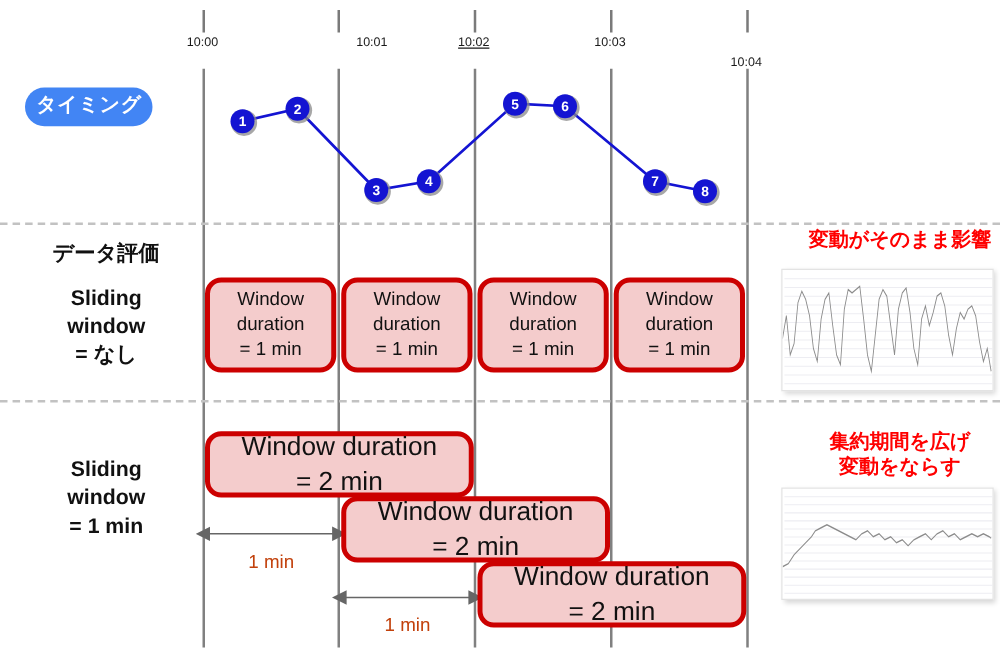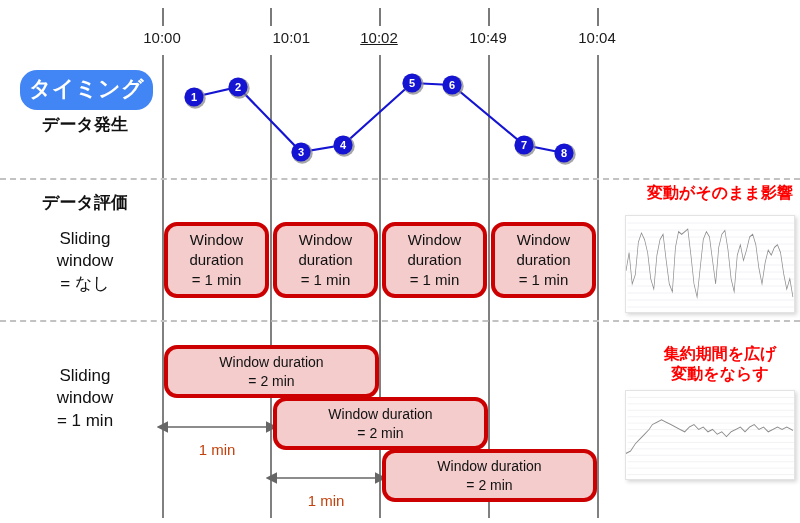--- a/index.html
+++ b/index.html
@@ -25,51 +25,51 @@
   }
   .tickmark {
     position: absolute;
     width: 2px; height: 18px;
     background: #7a7a7a;
     top: 8px;
   }
   .ticklabel {
     position: absolute;
     top: 29px;
-    font-size: 15px;
+    font-size: 10px;
     color: #1a1a1a;
     text-align: center;
     width: 80px;
     white-space: nowrap;
   }
 
   
   .separator {
     position: absolute;
     left: 0; width: 800px;
     height: 0;
     border-top: 2px dashed #c2c2c2;
   }
 
   
   .badge {
     position: absolute;
     background: #4285f4;
     color: #ffffff;
     font-weight: bold;
-    font-size: 22px;
+    font-size: 16px;
     padding: 4px 9px 6px 9px;
     letter-spacing: 0.5px;
     white-space: nowrap;
     border-radius: 17px;
   }
   .rowlabel {
     position: absolute;
     font-size: 17px;
-    font-weight: normal;
+    font-weight: bold;
     color: #111111;
     text-align: center;
     line-height: 1.32;
     white-space: pre-line;
     width: 150px;
   }
   .rowlabel.plain { font-weight: bold; }
 
   
   .chartsvg { position: absolute; left: 0; top: 0; }
@@ -82,21 +82,21 @@
     border-radius: 13px;
     display: flex;
     align-items: center;
     justify-content: center;
     text-align: center;
     font-size: 15px;
     line-height: 1.33;
     color: #111111;
     white-space: pre-line;
   }
-  .winbox.wide { font-size: 14px; }
+  .winbox.wide { font-size: 21px; }
   .arrowlabel {
     position: absolute;
     font-size: 15px;
     color: #c2410c;
     text-align: center;
     white-space: nowrap;
   }
 
   
   .redcaption {
@@ -136,39 +136,38 @@
 <div id="stage">
 
   <div id="axis-layer">
       <div class="tickmark" style="left: 162px;"></div>
       <div class="ticklabel" style="left: 122px;">10:00</div>
       <div class="tickmark" style="left: 270px;"></div>
       <div class="ticklabel" style="left: 230px; text-align: right;">10:01</div>
       <div class="tickmark" style="left: 379px;"></div>
       <div class="ticklabel" style="left: 339px; text-decoration: underline;">10:02</div>
       <div class="tickmark" style="left: 488px;"></div>
-      <div class="ticklabel" style="left: 448px;">10:49</div>
+      <div class="ticklabel" style="left: 448px;">10:03</div>
       <div class="tickmark" style="left: 597px;"></div>
-      <div class="ticklabel" style="left: 557px;">10:04</div>
+      <div class="ticklabel" style="left: 557px; margin-top: 16px;">10:04</div>
     </div>
 
   <div id="grid-layer">
       <div class="gridline" style="left: 162px; background: rgb(128, 128, 128);"></div>
       <div class="gridline" style="left: 270px; background: rgb(128, 128, 128);"></div>
       <div class="gridline" style="left: 379px; background: rgb(128, 128, 128);"></div>
       <div class="gridline" style="left: 488px; background: rgb(128, 128, 128);"></div>
       <div class="gridline" style="left: 597px; background: rgb(128, 128, 128);"></div>
     </div>
 
   <div class="separator" style="top:178px;"></div>
   <div class="separator" style="top:320px;"></div>
 
   <div class="badge" style="left:20px; top:70px;">タイミング</div>
 
-  <div class="rowlabel plain" style="left:10px; top:114px;">データ発生</div>
 
   <div class="rowlabel plain" style="left:10px; top:192px;">データ評価</div>
 
   <div class="rowlabel" style="left:10px; top:228px;">Sliding
 window
 = なし</div>
 
   <div class="rowlabel" style="left:10px; top:365px;">Sliding
 window
 = 1 min</div>

